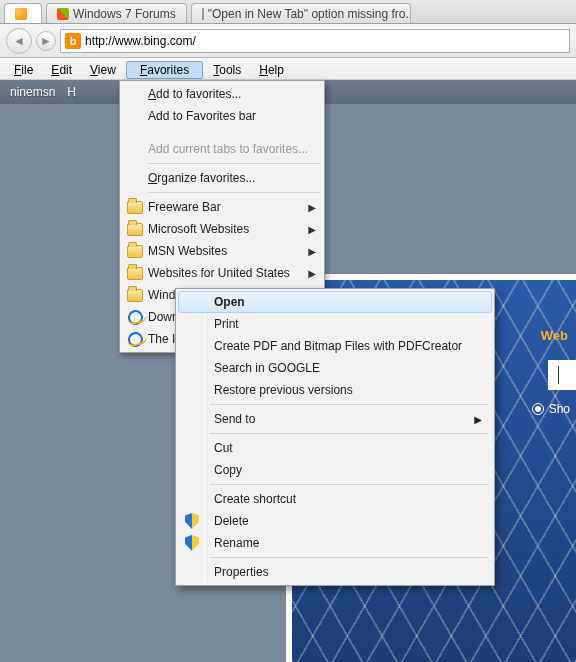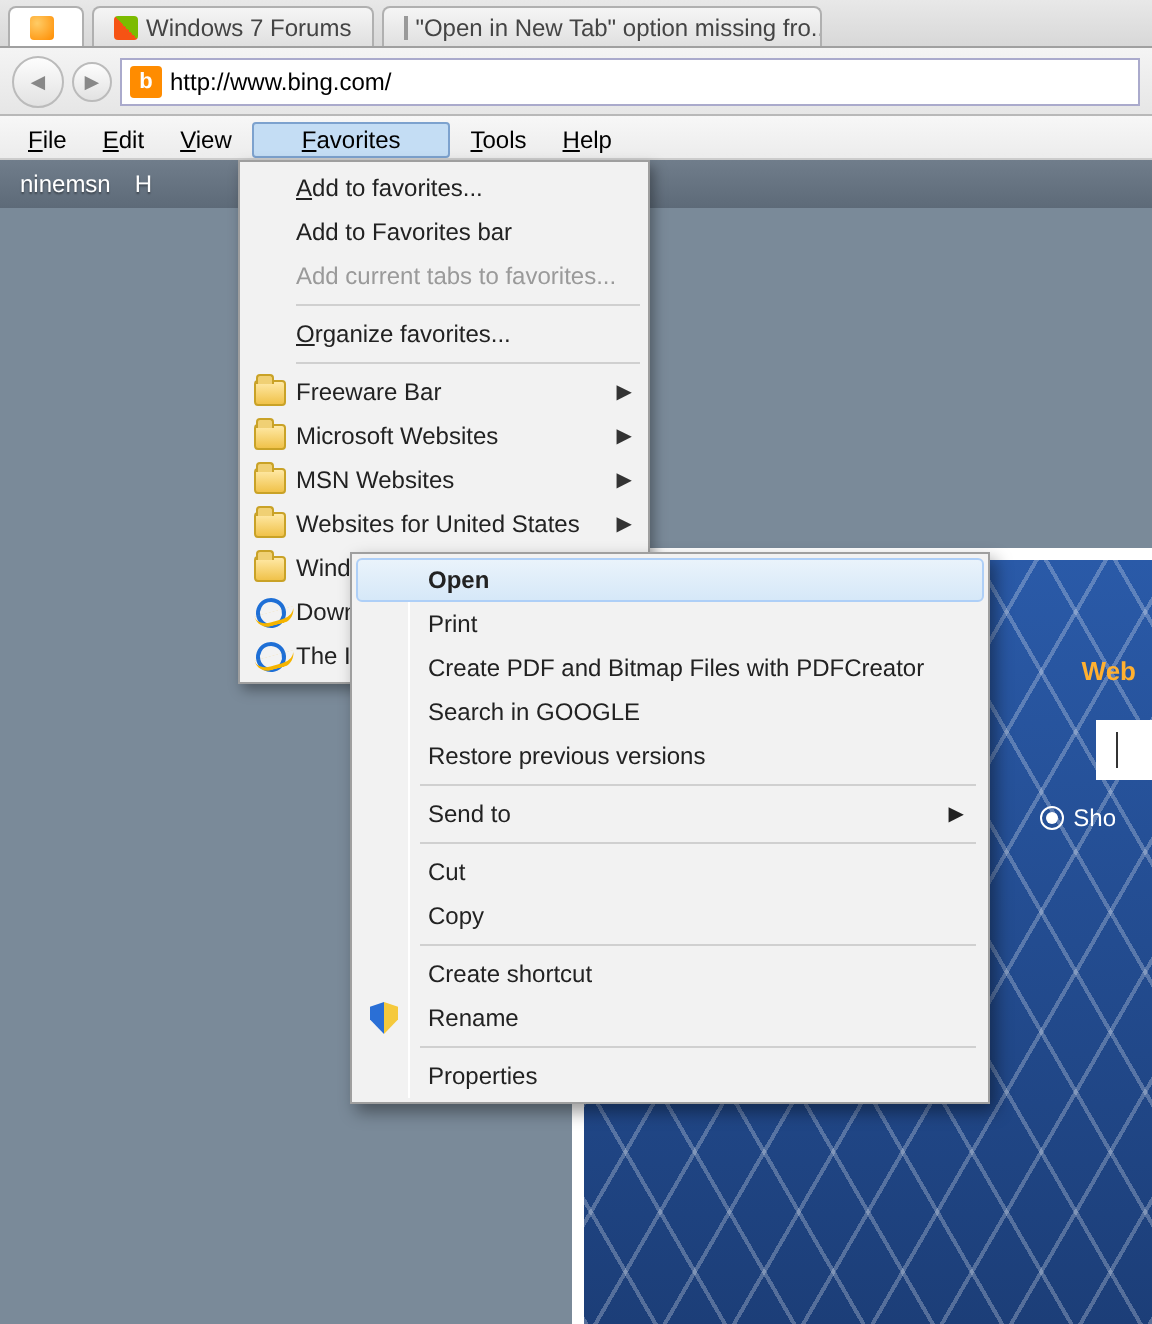--- a/index.html
+++ b/index.html
@@ -19,56 +19,56 @@
   .nav-btn { width:26px; height:26px; border:1px solid #bbb; border-radius:50%; background: linear-gradient(#fdfdfd,#e2e2e2); display:flex; align-items:center; justify-content:center; color:#888; }
   .nav-btn.small { width:20px; height:20px; font-size:10px;}
   .url-box { flex:1; height:24px; background:#fff; border:1px solid #aac; display:flex; align-items:center; padding:0 4px; gap:4px;}
   .bing-icon { width:16px; height:16px; background:#ff8c00; display:flex; align-items:center; justify-content:center; color:#fff; font-weight:bold; font-size:11px; border-radius:2px;}
   .url-box input { border:none; outline:none; flex:1; font-size:12px;}
 
   
   .menu-bar { height:22px; background: linear-gradient(#f7f7f7,#ececec); display:flex; align-items:flex-end; padding:0 6px; gap:2px; border-bottom:1px solid #ccc;}
   .menu-item { padding:2px 8px; cursor:default; }
   .menu-item u { text-decoration: underline; }
-  .menu-item.active { background:#c4ddf4; border:1px solid #7da2ce; border-radius:2px; padding:1px 24px;}
+  .menu-item.active { background:#c4ddf4; border:1px solid #7da2ce; border-radius:2px; padding:1px 13px;}
 
   
   .page-toolbar { height:24px; background: linear-gradient(#707d8b,#5d6a78); display:flex; align-items:center; padding:0 10px; gap:12px; color:#fff; font-size:12px;}
   .page-toolbar span { text-shadow: 0 1px 1px rgba(0,0,0,0.4); }
 
   
   .content-area { position:absolute; top:104px; left:0; right:0; bottom:0; background:#7a8a99; }
   .photo { position:absolute; right:0; top:170px; bottom:0; width:290px;
     background:
       repeating-linear-gradient(60deg, rgba(255,255,255,0.25) 0 2px, transparent 2px 30px),
       repeating-linear-gradient(-60deg, rgba(255,255,255,0.25) 0 2px, transparent 2px 30px),
       linear-gradient(#2a5aa8,#1c3e78);
     border:6px solid #fff; border-right:none; border-bottom:none;
   }
   .photo .web-label { position:absolute; top:48px; right:8px; color:#ffb030; font-weight:bold; font-size:13px;}
   .photo .search-box { position:absolute; top:80px; right:0; height:30px; width:28px; background:#fff; }
   .photo .search-box .cursor-bar { position:absolute; left:10px; top:6px; width:1px; height:18px; background:#333;}
-  .photo .show-label { position:absolute; top:122px; right:18px; color:#fff; font-size:12px; display:flex; align-items:center; gap:5px;}
+  .photo .show-label { position:absolute; top:122px; right:6px; color:#fff; font-size:12px; display:flex; align-items:center; gap:5px;}
   .photo .radio-dot { width:12px; height:12px; border:1px solid #fff; border-radius:50%; display:inline-block; position:relative;}
   .photo .radio-dot::after { content:""; position:absolute; inset:2px; background:#fff; border-radius:50%;}
 
   
   .fav-panel { position:absolute; top:80px; left:119px; width:206px; background:#f2f2f2; border:1px solid #9f9f9f; box-shadow:2px 3px 6px rgba(0,0,0,0.35); padding:2px;}
   .fav-panel .row { display:flex; align-items:center; height:22px; padding:0 6px 0 26px; position:relative; white-space:nowrap; color:#222;}
-  .fav-panel .row.disabled { color:#9a9a9a; }
+  .fav-panel .row.disabled { color:#9a9a9a;margin-top:11px; }
   .fav-panel .row .icon-slot { position:absolute; left:4px; width:18px; height:18px; display:flex; align-items:center; justify-content:center;}
   .fav-panel .row .arrow { margin-left:auto; color:#333; font-size:10px;}
   .fav-panel .sep { height:1px; background:#d0d0d0; margin:3px 2px 3px 26px;}
   .folder-icon { width:16px; height:13px; background:linear-gradient(#ffe9a6,#f0c24a); border:1px solid #c9a227; border-radius:2px; position:relative;}
   .folder-icon::before { content:""; position:absolute; top:-4px; left:0; width:7px; height:4px; background:#f0d074; border:1px solid #c9a227; border-bottom:none; border-radius:2px 2px 0 0;}
   .ie-icon { width:15px; height:15px; border:2px solid #1e6fd6; border-radius:50%; position:relative; transform:rotate(-15deg);}
   .ie-icon::after { content:""; position:absolute; left:-3px; top:5px; width:20px; height:5px; border:2px solid #f5b400; border-top:none; border-left:none; border-right:none; border-radius:0 0 10px 10px;}
 
   
-  .context-panel { position:absolute; top:276px; left:175px; width:320px; background:#f2f2f2; border:1px solid #9f9f9f; box-shadow:3px 4px 8px rgba(0,0,0,0.4); padding:2px;}
+  .context-panel { position:absolute; top:288px; left:175px; width:320px; background:#f2f2f2; border:1px solid #9f9f9f; box-shadow:3px 4px 8px rgba(0,0,0,0.4); padding:2px;}
   .context-panel .vstrip { position:absolute; left:28px; top:2px; bottom:2px; width:1px; background:#d8d8d8; border-right:1px solid #fff;}
   .context-panel .crow { display:flex; align-items:center; height:22px; padding:0 10px 0 36px; position:relative; white-space:nowrap; color:#222;}
   .context-panel .crow.hover { background:linear-gradient(#eaf3fb,#d6e8f8); border:1px solid #aecff7; border-radius:3px; padding:0 9px 0 35px; font-weight:bold;}
   .context-panel .crow .arrow { margin-left:auto; font-size:10px;}
   .context-panel .csep { height:1px; background:#d0d0d0; margin:3px 4px 3px 32px;}
   .context-panel .icon-slot { position:absolute; left:5px; width:18px; height:18px; display:flex; align-items:center; justify-content:center;}
   .shield-icon { width:14px; height:16px; background:linear-gradient(90deg,#2a6fd6 50%,#f5c93c 50%); clip-path: polygon(50% 0, 100% 15%, 100% 55%, 50% 100%, 0 55%, 0 15%); border-radius:2px;}
 </style>
 </head>
 <body>
@@ -199,17 +199,23 @@
   </div>
   <div class="csep"></div>
   <div class="crow">Cut</div>
   <div class="crow">Copy</div>
   <div class="csep"></div>
   <div class="crow">Create shortcut</div>
   <div class="crow">
     <span class="icon-slot">
         <span class="shield-icon"></span>
       </span>
+    <span>Delete</span>
+  </div>
+  <div class="crow">
+    <span class="icon-slot">
+        <span class="shield-icon"></span>
+      </span>
     <span>Rename</span>
   </div>
   <div class="csep"></div>
   <div class="crow">Properties</div>
 </div>
 
 </body></html>

